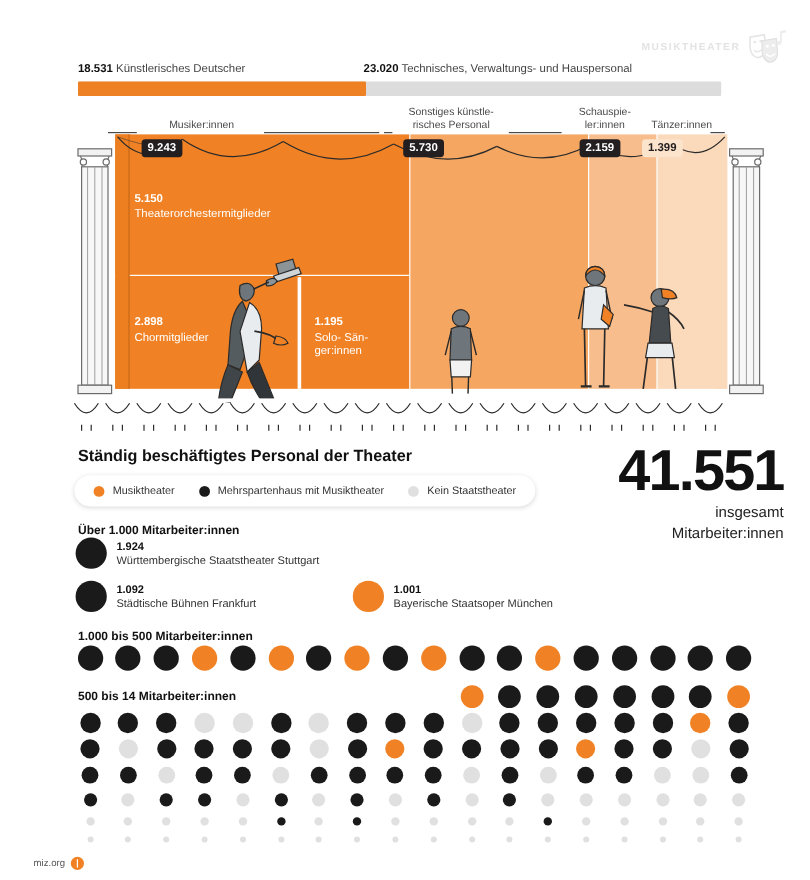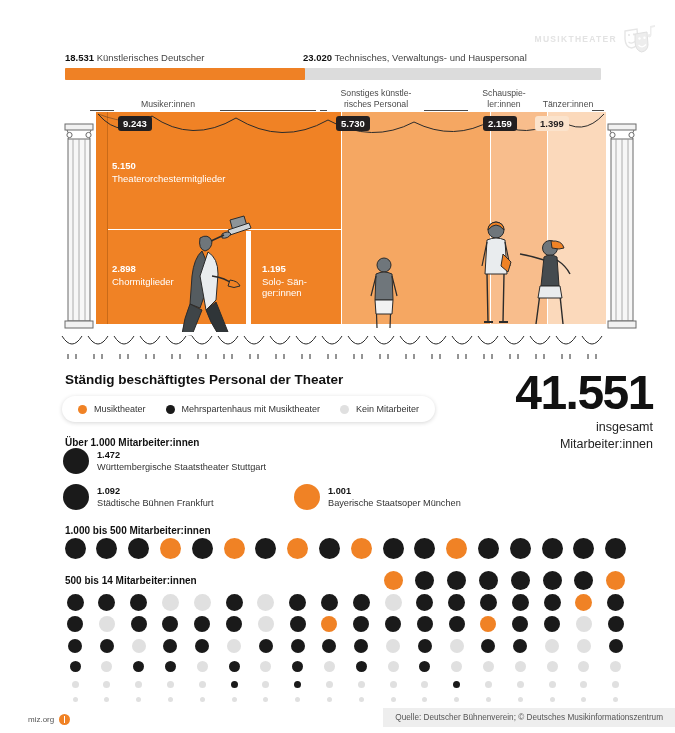--- a/index.html
+++ b/index.html
@@ -45,21 +45,21 @@
 
   .treemap{position:absolute;left:96px;top:26px;width:510px;height:212px;}
   .cell{position:absolute;box-sizing:border-box;}
   .c-musik{left:0;top:0;width:245px;height:212px;background:#f08225;}
   .c-sonst{left:246px;top:0;width:148px;height:212px;background:#f5a762;}
   .c-schau{left:395px;top:0;width:56px;height:212px;background:#f8bd8c;}
   .c-taenz{left:452px;top:0;width:58px;height:212px;background:#fbd9bb;}
 
   .sub{position:absolute;box-sizing:border-box;}
   .s-orch{left:0;top:0;width:245px;height:118px;border-bottom:1px solid #ffffff;}
-  .s-chor{left:0;top:119px;width:155px;height:93px;border-right:5px solid #ffffff;}
+  .s-chor{left:0;top:119px;width:155px;height:93px;border-right:3px solid #ffffff;}
   .s-solo{left:156px;top:119px;width:89px;height:93px;}
 
   .sub-num{position:absolute;color:#fff;font-size:9.5px;font-weight:700;}
   .sub-txt{position:absolute;color:#fff;font-size:9.5px;line-height:11px;}
 
   .badge{
     position:absolute;background:#231f20;color:#fff;
     font-size:9.5px;font-weight:700;
     padding:2px 5px;border-radius:3px;white-space:nowrap;
   }
@@ -357,37 +357,37 @@
       <div class="lg">
         <span class="d d-or"></span>
         <span>Musiktheater</span>
       </div>
       <div class="lg">
         <span class="d d-bk"></span>
         <span>Mehrspartenhaus mit Musiktheater</span>
       </div>
       <div class="lg">
         <span class="d d-gy"></span>
-        <span>Kein Mitarbeiter</span>
+        <span>Kein Staatstheater</span>
       </div>
     </div>
 
     <div class="bignum">
       <div class="n">41.551</div>
       <div class="s">insgesamt</div>
       <div class="s">Mitarbeiter:innen</div>
     </div>
 
     <div class="sec-title" id="t-over">Über 1.000 Mitarbeiter:innen</div>
 
     <div class="bigdots">
       <div class="bd" style="left:0;top:0;">
         <span class="circ" style="background:#1a1a1a"></span>
         <span class="txt">
-          <span class="v" style="display:block">1.472</span>
+          <span class="v" style="display:block">1.924</span>
           <span class="l" style="display:block">Württembergische Staatstheater Stuttgart</span>
         </span>
       </div>
       <div class="bd" style="left:0;top:36px;">
         <span class="circ" style="background:#1a1a1a"></span>
         <span class="txt">
           <span class="v" style="display:block">1.092</span>
           <span class="l" style="display:block">Städtische Bühnen Frankfurt</span>
         </span>
       </div>
@@ -542,16 +542,15 @@
         <div class="dot" style="width: 5px; height: 5px; left: 550.1px; top: 128.5px; background: rgb(224, 224, 224);"></div>
       </div>
 
   </div>
 
   <div class="footer">
     <div class="miz">
       <span class="t">miz.org</span>
       <span class="m"></span>
     </div>
-    <div class="src">Quelle: Deutscher Bühnenverein; © Deutsches Musikinformationszentrum</div>
   </div>
 
 </div>
 
 </body></html>

